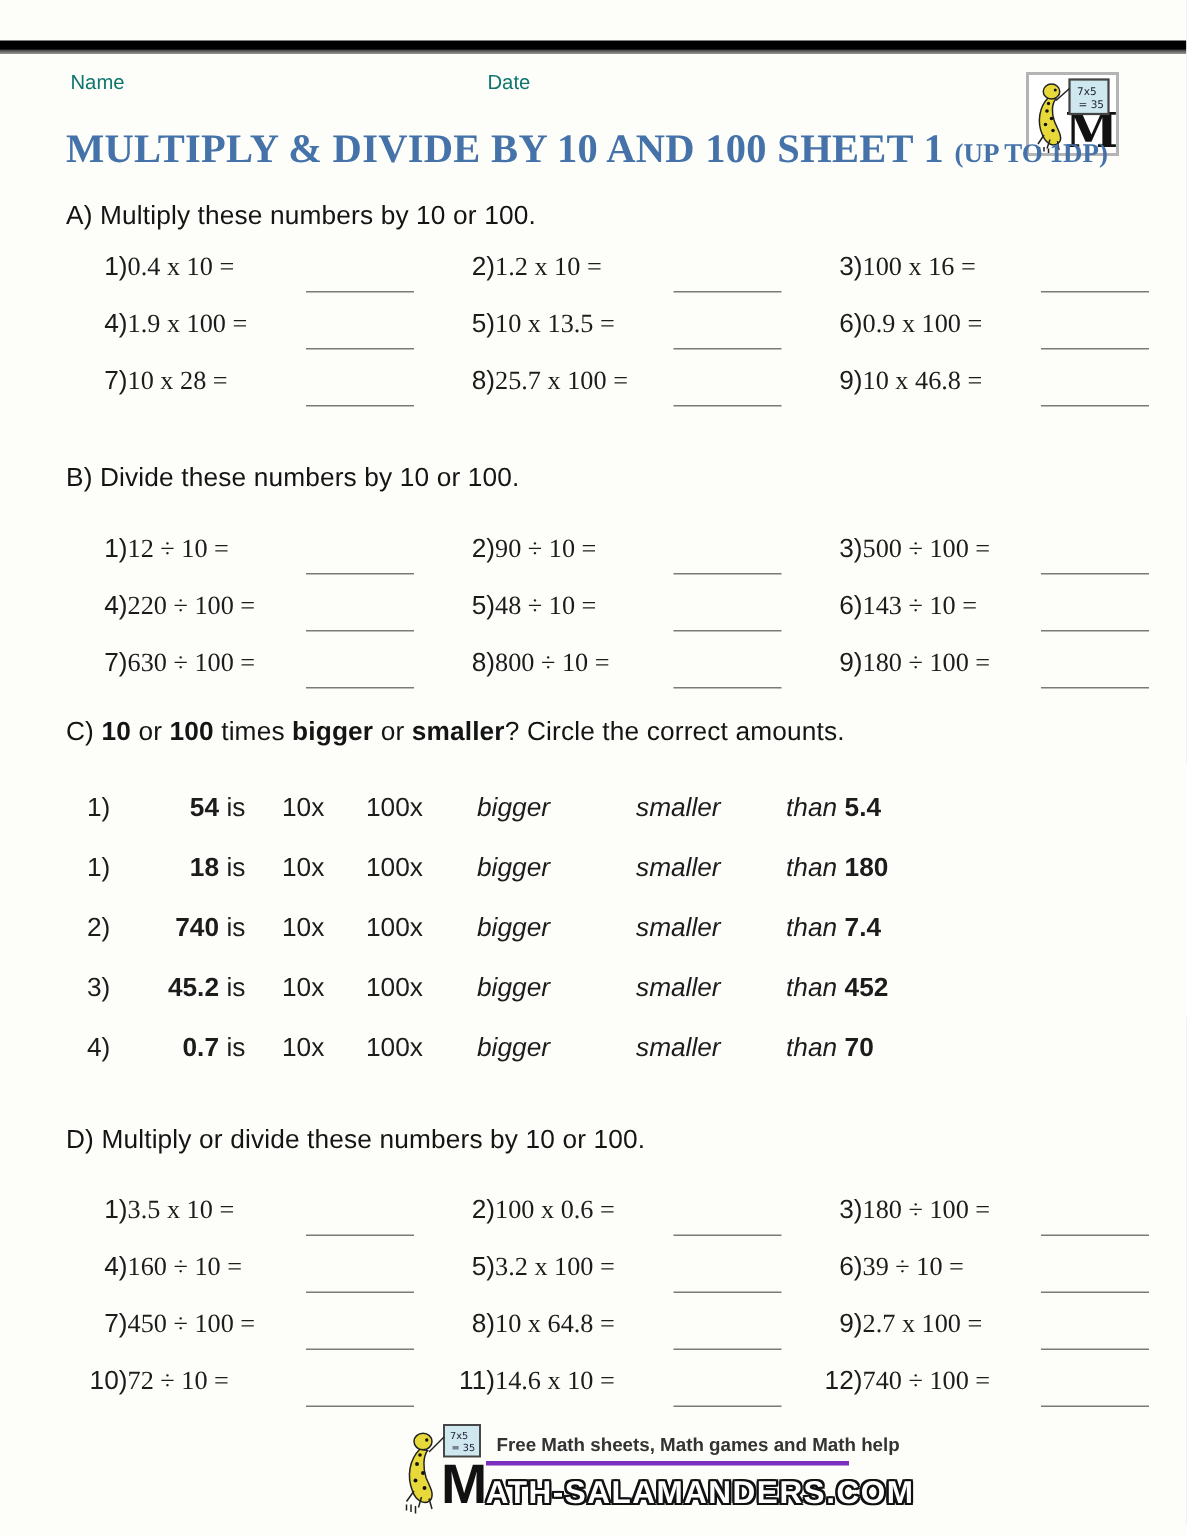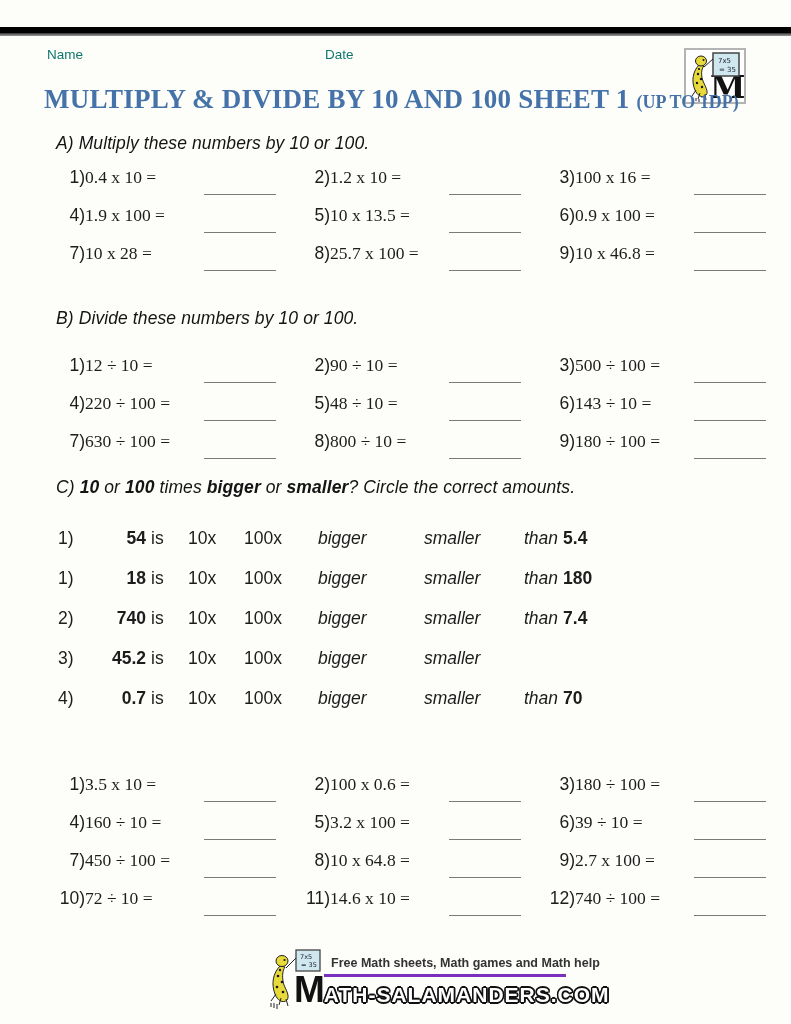--- a/index.html
+++ b/index.html
@@ -23,21 +23,21 @@
   }
 
   .title { position:absolute; left:44px; top:84px; white-space:nowrap;
     font-family:"Liberation Serif", serif; font-weight:bold; color:#4573a9; }
   .title .main { font-size:27px; letter-spacing:0.2px; }
   .title .suffix { font-size:18px; }
 
   .section { position:absolute; left:0; width:791px; }
   .sec-a { top:132px; } .sec-b { top:307px; } .sec-c { top:476px; } .sec-d { top:748px; }
   .sec-heading {
-    padding-left:56px; font-size:17.5px; font-style:italic; color:#141414;
+    padding-left:44px; font-size:17.5px; color:#141414;
     line-height:22px; letter-spacing:0.1px;
   }
   .sec-heading b { font-weight:bold; }
 
   .prob-grid { display:grid; grid-template-columns:repeat(3,245px); padding-left:55px; }
   .sec-a .prob-grid { margin-top:4px; }
   .sec-b .prob-grid { margin-top:17px; }
   .sec-d .prob-grid { margin-top:17px; }
   .prob { display:flex; align-items:center; height:38px; font-size:17.5px; }
   .prob .num { width:30px; text-align:right; flex:none; }
@@ -272,36 +272,38 @@
         </div>
 
         <div class="c-row">
           <span class="c-num">3)</span>
           <span class="c-val">45.2</span>
           <span class="c-is">is</span>
           <span class="c-10x">10x</span>
           <span class="c-100x">100x</span>
           <span class="c-big">bigger</span>
           <span class="c-small">smaller</span>
+          <span class="c-than"><span>than</span><span class="c-target">452</span></span>
         </div>
 
         <div class="c-row">
           <span class="c-num">4)</span>
           <span class="c-val">0.7</span>
           <span class="c-is">is</span>
           <span class="c-10x">10x</span>
           <span class="c-100x">100x</span>
           <span class="c-big">bigger</span>
           <span class="c-small">smaller</span>
           <span class="c-than"><span>than</span><span class="c-target">70</span></span>
         </div>
       </div>
   </div>
 
   <div class="section sec-d">
+    <div class="sec-heading">D) Multiply or divide these numbers by 10 or 100.</div>
     <div class="prob-grid">
 
         <div class="prob">
           <span class="num">1)</span>
           <span class="expr">3.5 x 10 =</span>
           <span class="blank"></span>
         </div>
 
         <div class="prob">
           <span class="num">2)</span>

